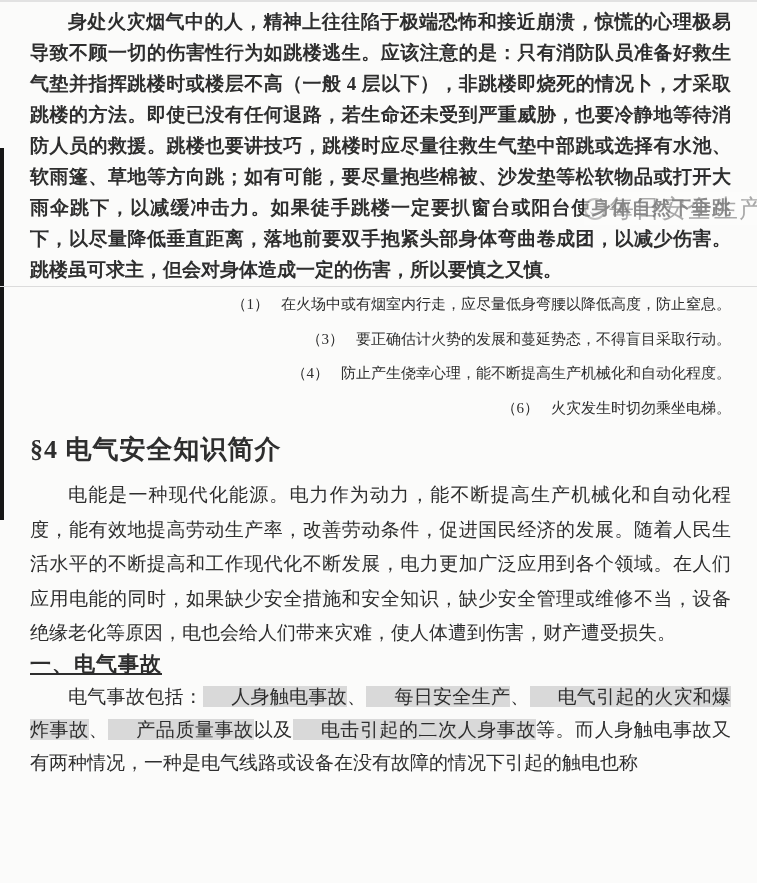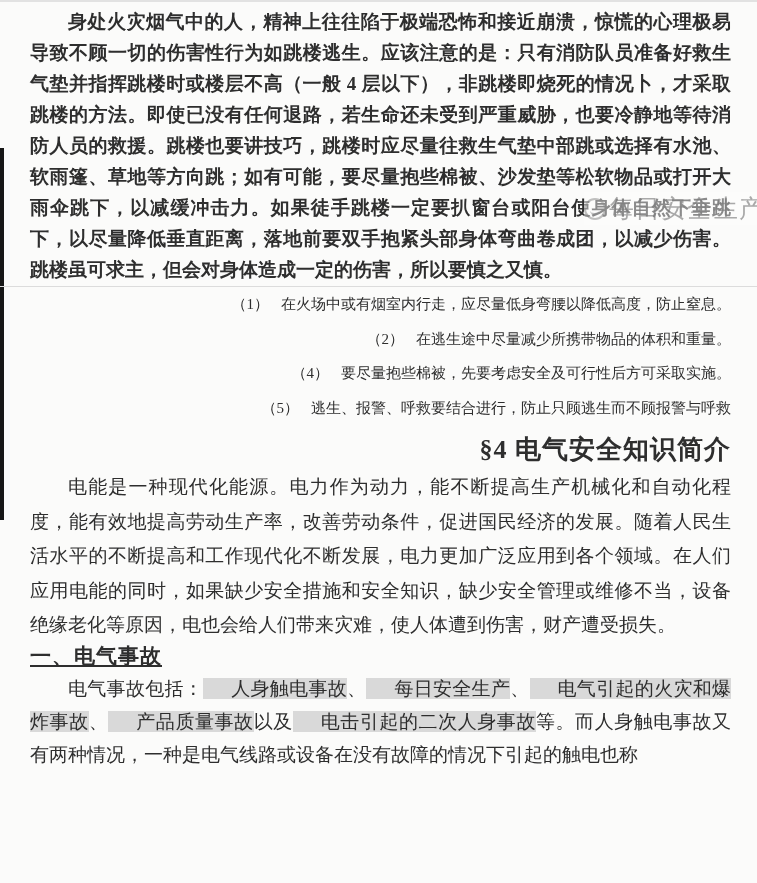--- a/index.html
+++ b/index.html
@@ -47,25 +47,25 @@
     line-height: 34.6px;
     padding-left: 8px;
     white-space: nowrap;
     text-align: right;
   }
   .reminder .num { margin-right: 12px; }
   .sec-title {
     margin: 5px 0 0;
     font-size: 26px;
     font-weight: bold;
-    text-align: right;
+    text-align: left;
     line-height: 40px;
     letter-spacing: 1px;
   }
-  .p2 { line-height: 34.4px; }
+  .p2 { margin-top: 8px; line-height: 34.4px; }
   .h-elec {
     margin: 0;
     font-size: 21px;
     font-weight: bold;
     line-height: 28px;
     letter-spacing: 1px;
     text-decoration: underline;
   }
   .p3 { margin-top: 3px; line-height: 32.8px; }
   .hl { background: #d9d9d9; padding-left: 28px; }
@@ -108,27 +108,27 @@
   <p class="para p1">身处火灾烟气中的人，精神上往往陷于极端恐怖和接近崩溃，惊慌的心理极易导致不顾一切的伤害性行为如跳楼逃生。应该注意的是：只有消防队员准备好救生气垫并指挥跳楼时或楼层不高（一般 4 层以下），非跳楼即烧死的情况卜，才采取跳楼的方法。即使已没有任何退路，若生命还未受到严重威胁，也要冷静地等待消防人员的救援。跳楼也要讲技巧，跳楼时应尽量往救生气垫中部跳或选择有水池、软雨篷、草地等方向跳；如有可能，要尽量抱些棉被、沙发垫等松软物品或打开大雨伞跳下，以减缓冲击力。如果徒手跳楼一定要扒窗台或阳台使身体自然下垂跳下，以尽量降低垂直距离，落地前要双手抱紧头部身体弯曲卷成团，以减少伤害。跳楼虽可求主，但会对身体造成一定的伤害，所以要慎之又慎。</p>
 
   <div class="divider"></div>
 
 
   <div>
     <div class="reminder">
       <span class="num">（1）</span><span>在火场中或有烟室内行走，应尽量低身弯腰以降低高度，防止窒息。</span>
     </div>
     <div class="reminder">
-      <span class="num">（2）</span><span>在逃生途中尽量减少所携带物品的体积和重量。</span>
+      <span class="num">（3）</span><span>要正确估计火势的发展和蔓延势态，不得盲目采取行动。</span>
     </div>
     <div class="reminder">
-      <span class="num">（4）</span><span>要尽量抱些棉被，先要考虑安全及可行性后方可采取实施。</span>
+      <span class="num">（4）</span><span>防止产生侥幸心理，能不断提高生产机械化和自动化程度。</span>
     </div>
     <div class="reminder">
-      <span class="num">（5）</span><span>逃生、报警、呼救要结合进行，防止只顾逃生而不顾报警与呼救</span>
+      <span class="num">（6）</span><span>火灾发生时切勿乘坐电梯。</span>
     </div>
   </div>
 
   <div class="sec-title">§4 电气安全知识简介</div>
 
   <p class="para p2">电能是一种现代化能源。电力作为动力，能不断提高生产机械化和自动化程度，能有效地提高劳动生产率，改善劳动条件，促进国民经济的发展。随着人民生活水平的不断提高和工作现代化不断发展，电力更加广泛应用到各个领域。在人们应用电能的同时，如果缺少安全措施和安全知识，缺少安全管理或维修不当，设备绝缘老化等原因，电也会给人们带来灾难，使人体遭到伤害，财产遭受损失。</p>
 
   <div class="h-elec">一、电气事故</div>
 
   <p class="para p3"><span>电气事故包括：</span><span class="hl">人身触电事故</span><span>、</span><span class="hl">每日安全生产</span><span>、</span><span class="hl">电气引起的火灾和爆炸事故</span><span>、</span><span class="hl">产品质量事故</span><span>以及</span><span class="hl">电击引起的二次人身事故</span><span>等。而人身触电事故又有两种情况，一种是电气线路或设备在没有故障的情况下引起的触电也称</span></p>

